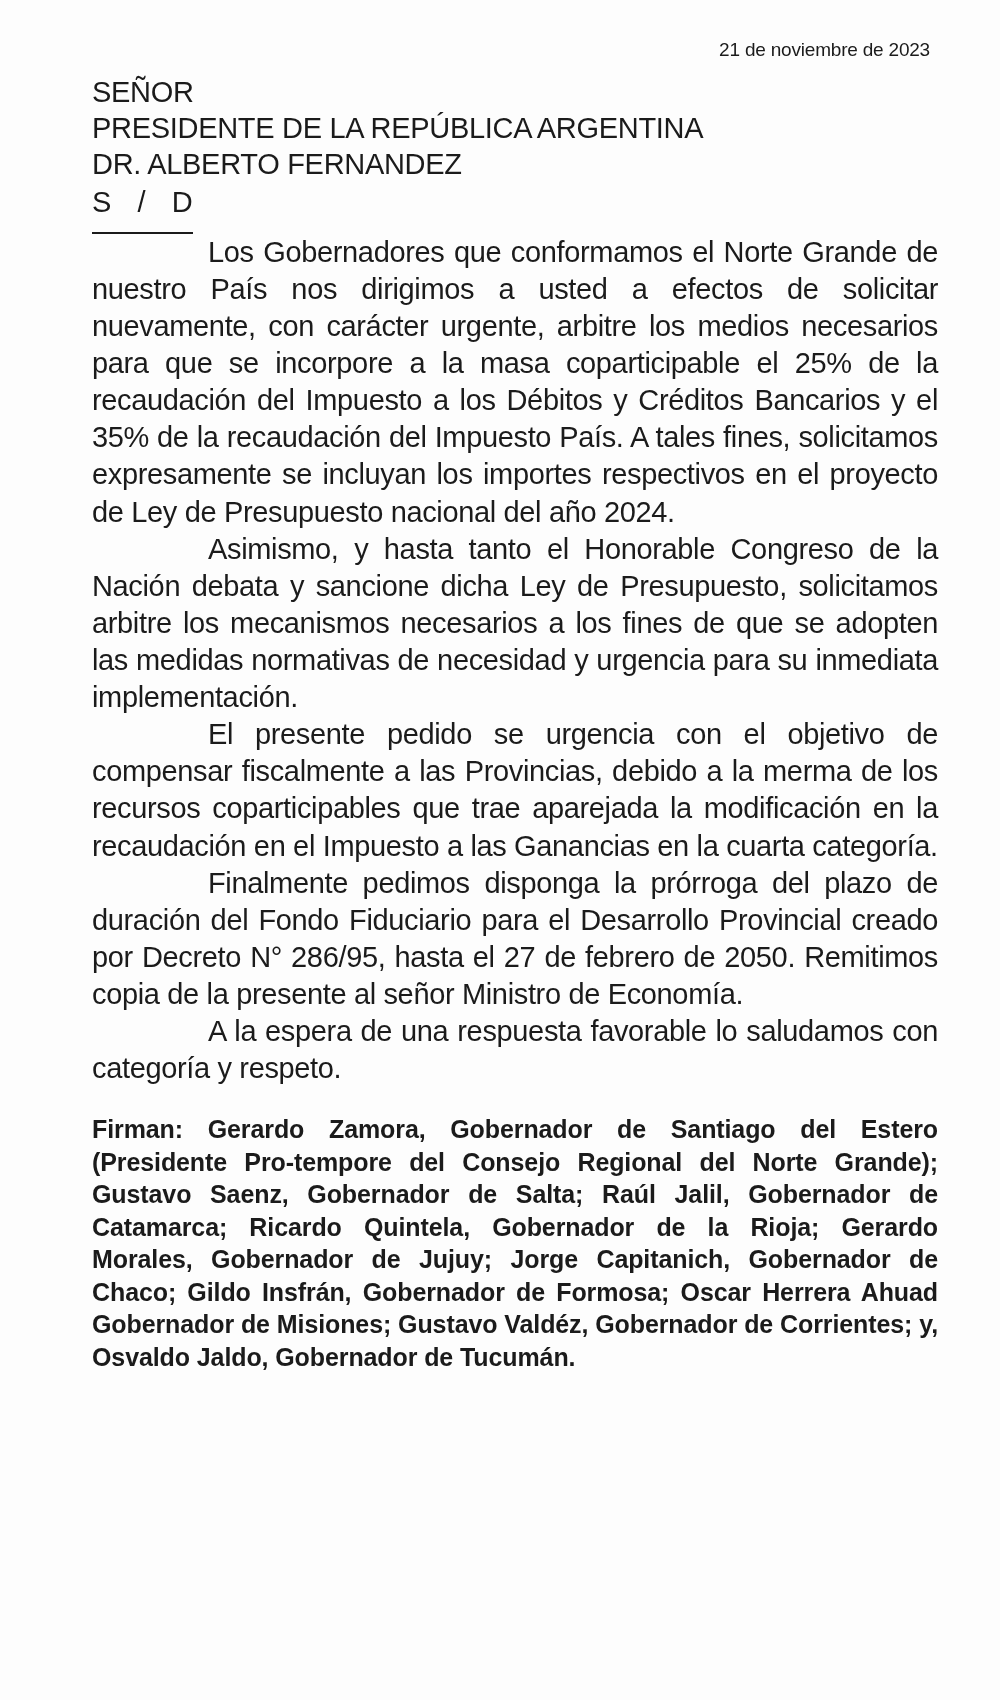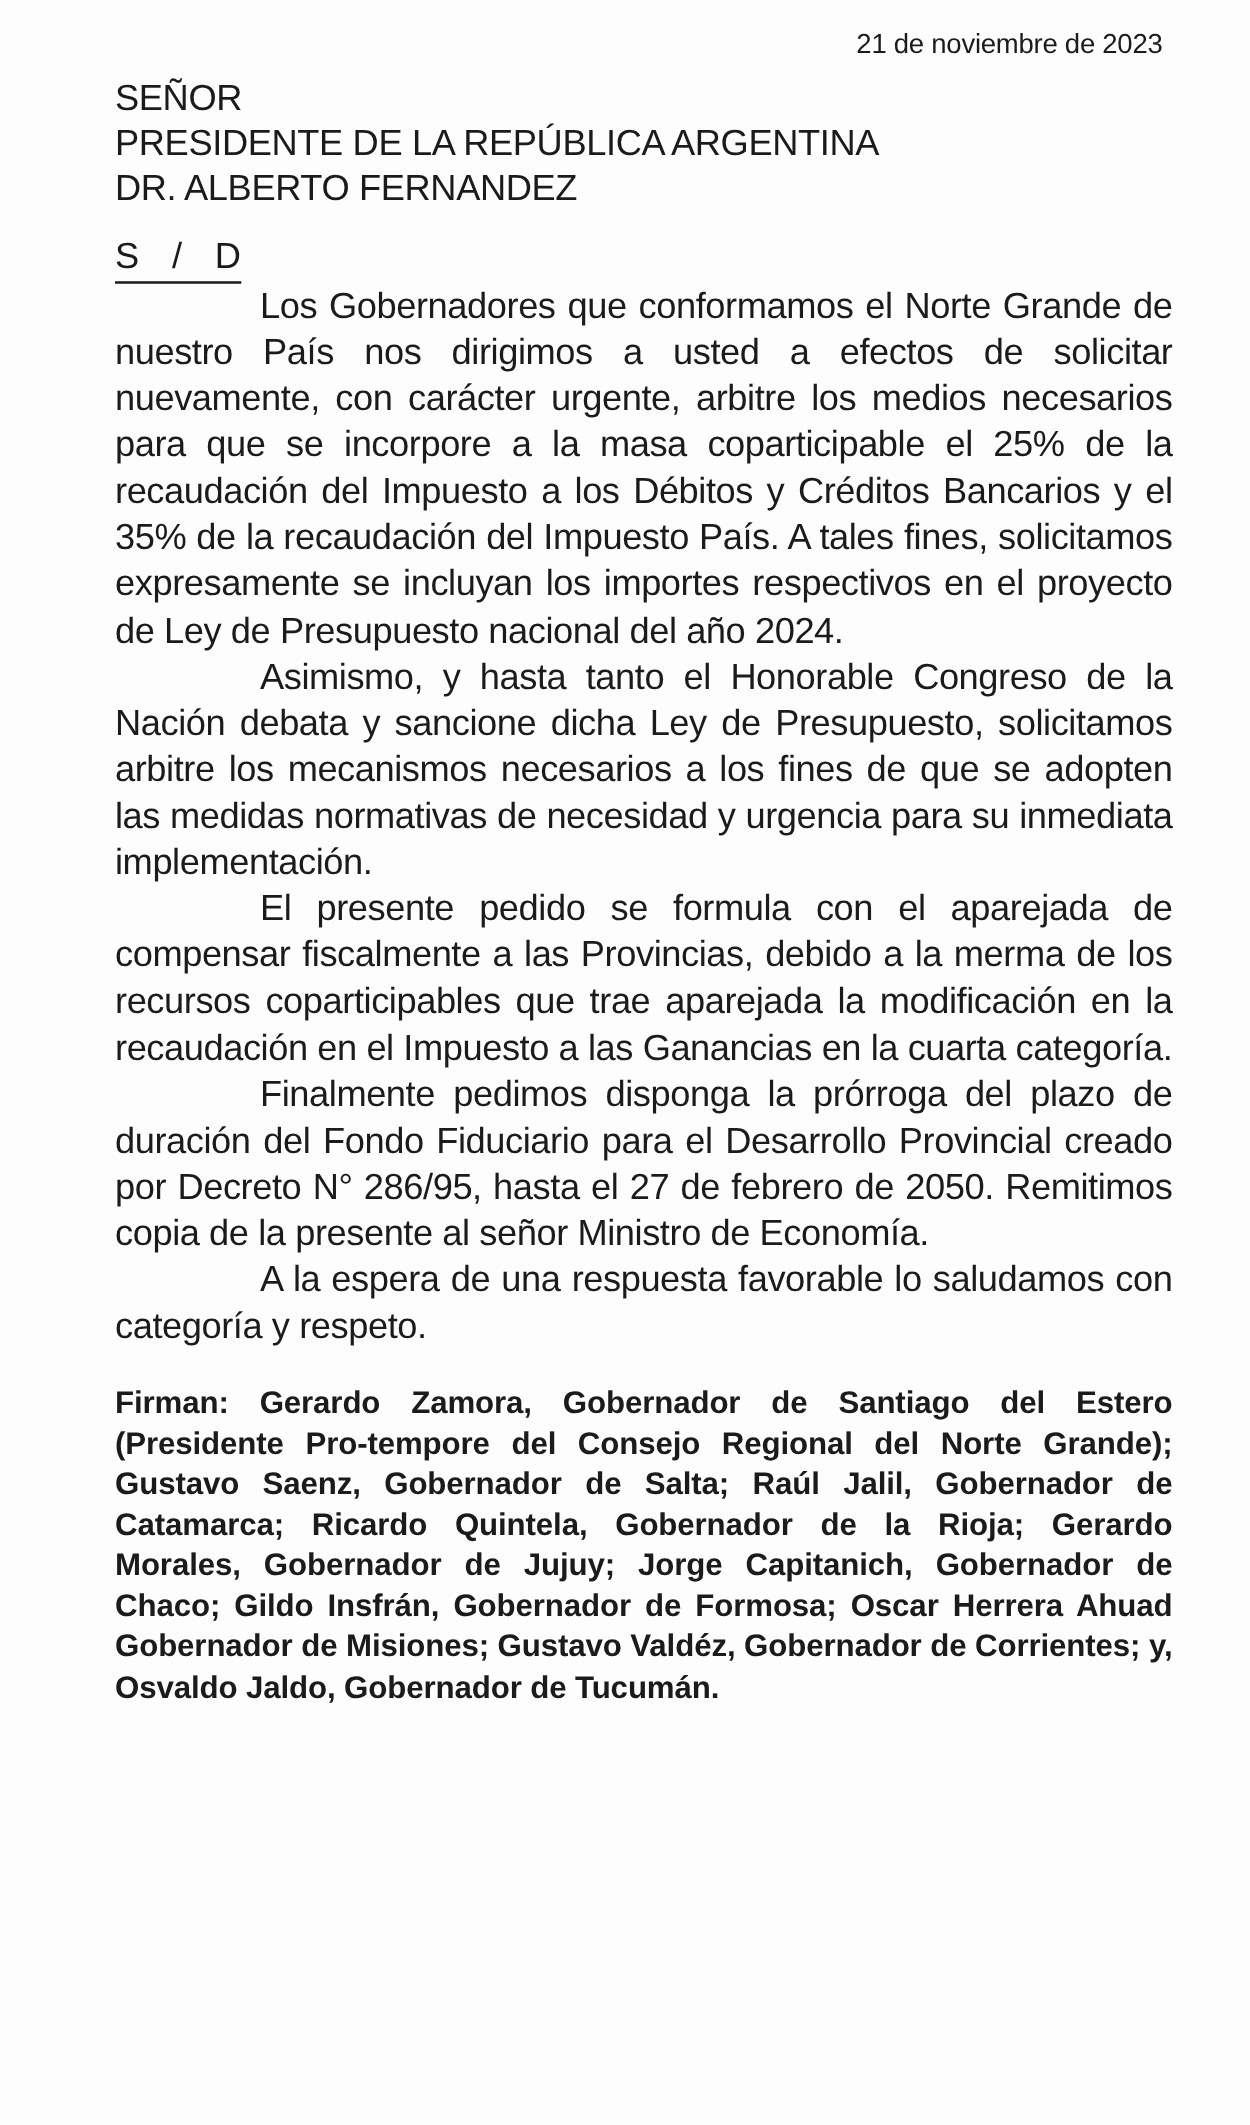--- a/index.html
+++ b/index.html
@@ -17,41 +17,41 @@
   .page {
     position: relative;
     width: 1000px;
     height: 1700px;
     background: #fdfdfd;
     box-sizing: border-box;
     padding: 0 62px 0 92px;
   }
   .date-line {
     text-align: right;
-    font-size: 22px;
+    font-size: 19px;
     line-height: 1.0;
-    padding-top: 24px;
+    padding-top: 40px;
     padding-right: 8px;
     letter-spacing: -0.2px;
   }
   .addressee {
     margin-top: 16px;
     font-size: 29px;
     line-height: 1.24;
     letter-spacing: -0.3px;
     text-transform: none;
   }
   .addressee div {
     white-space: nowrap;
   }
   .sd-line {
     display: inline-block;
     border-bottom: 2.5px solid #1b1b1b;
-    padding-bottom: 1px;
-    margin-top: 18px;
+    padding-bottom: 11px;
+    margin-top: 2px;
     font-size: 29px;
     letter-spacing: 0.2px;
   }
   .sd-line .sep {
     display: inline-block;
     width: 26px;
   }
   .body-text {
   }
   .body-text p {
@@ -92,21 +92,21 @@
     <div>PRESIDENTE DE LA REPÚBLICA ARGENTINA</div>
     <div>DR. ALBERTO FERNANDEZ</div>
     <div>
       <span class="sd-line"><span>S</span><span class="sep"></span><span>/</span><span class="sep"></span><span>D</span></span>
     </div>
   </div>
 
   <div class="body-text">
     <p>Los Gobernadores que conformamos el Norte Grande de nuestro País nos dirigimos a usted a efectos de solicitar nuevamente, con carácter urgente, arbitre los medios necesarios para que se incorpore a la masa coparticipable el 25% de la recaudación del Impuesto a los Débitos y Créditos Bancarios y el 35% de la recaudación del Impuesto País. A tales fines, solicitamos expresamente se incluyan los importes respectivos en el proyecto de Ley de Presupuesto nacional del año 2024.</p>
     <p>Asimismo, y hasta tanto el Honorable Congreso de la Nación debata y sancione dicha Ley de Presupuesto, solicitamos arbitre los mecanismos necesarios a los fines de que se adopten las medidas normativas de necesidad y urgencia para su inmediata implementación.</p>
-    <p>El presente pedido se formula con el aparejada de compensar fiscalmente a las Provincias, debido a la merma de los recursos coparticipables que trae aparejada la modificación en la recaudación en el Impuesto a las Ganancias en la cuarta categoría.</p>
+    <p>El presente pedido se urgencia con el objetivo de compensar fiscalmente a las Provincias, debido a la merma de los recursos coparticipables que trae aparejada la modificación en la recaudación en el Impuesto a las Ganancias en la cuarta categoría.</p>
     <p>Finalmente pedimos disponga la prórroga del plazo de duración del Fondo Fiduciario para el Desarrollo Provincial creado por Decreto N° 286/95, hasta el 27 de febrero de 2050. Remitimos copia de la presente al señor Ministro de Economía.</p>
     <p>A la espera de una respuesta favorable lo saludamos con categoría y respeto.</p>
   </div>
 
   <div class="sig-block">
     <p>Firman: Gerardo Zamora, Gobernador de Santiago del Estero (Presidente Pro-tempore del Consejo Regional del Norte Grande); Gustavo Saenz, Gobernador de Salta; Raúl Jalil, Gobernador de Catamarca; Ricardo Quintela, Gobernador de la Rioja; Gerardo Morales, Gobernador de Jujuy; Jorge Capitanich, Gobernador de Chaco; Gildo Insfrán, Gobernador de Formosa; Oscar Herrera Ahuad Gobernador de Misiones; Gustavo Valdéz, Gobernador de Corrientes; y, Osvaldo Jaldo, Gobernador de Tucumán.</p>
   </div>
 
 </div>
 

